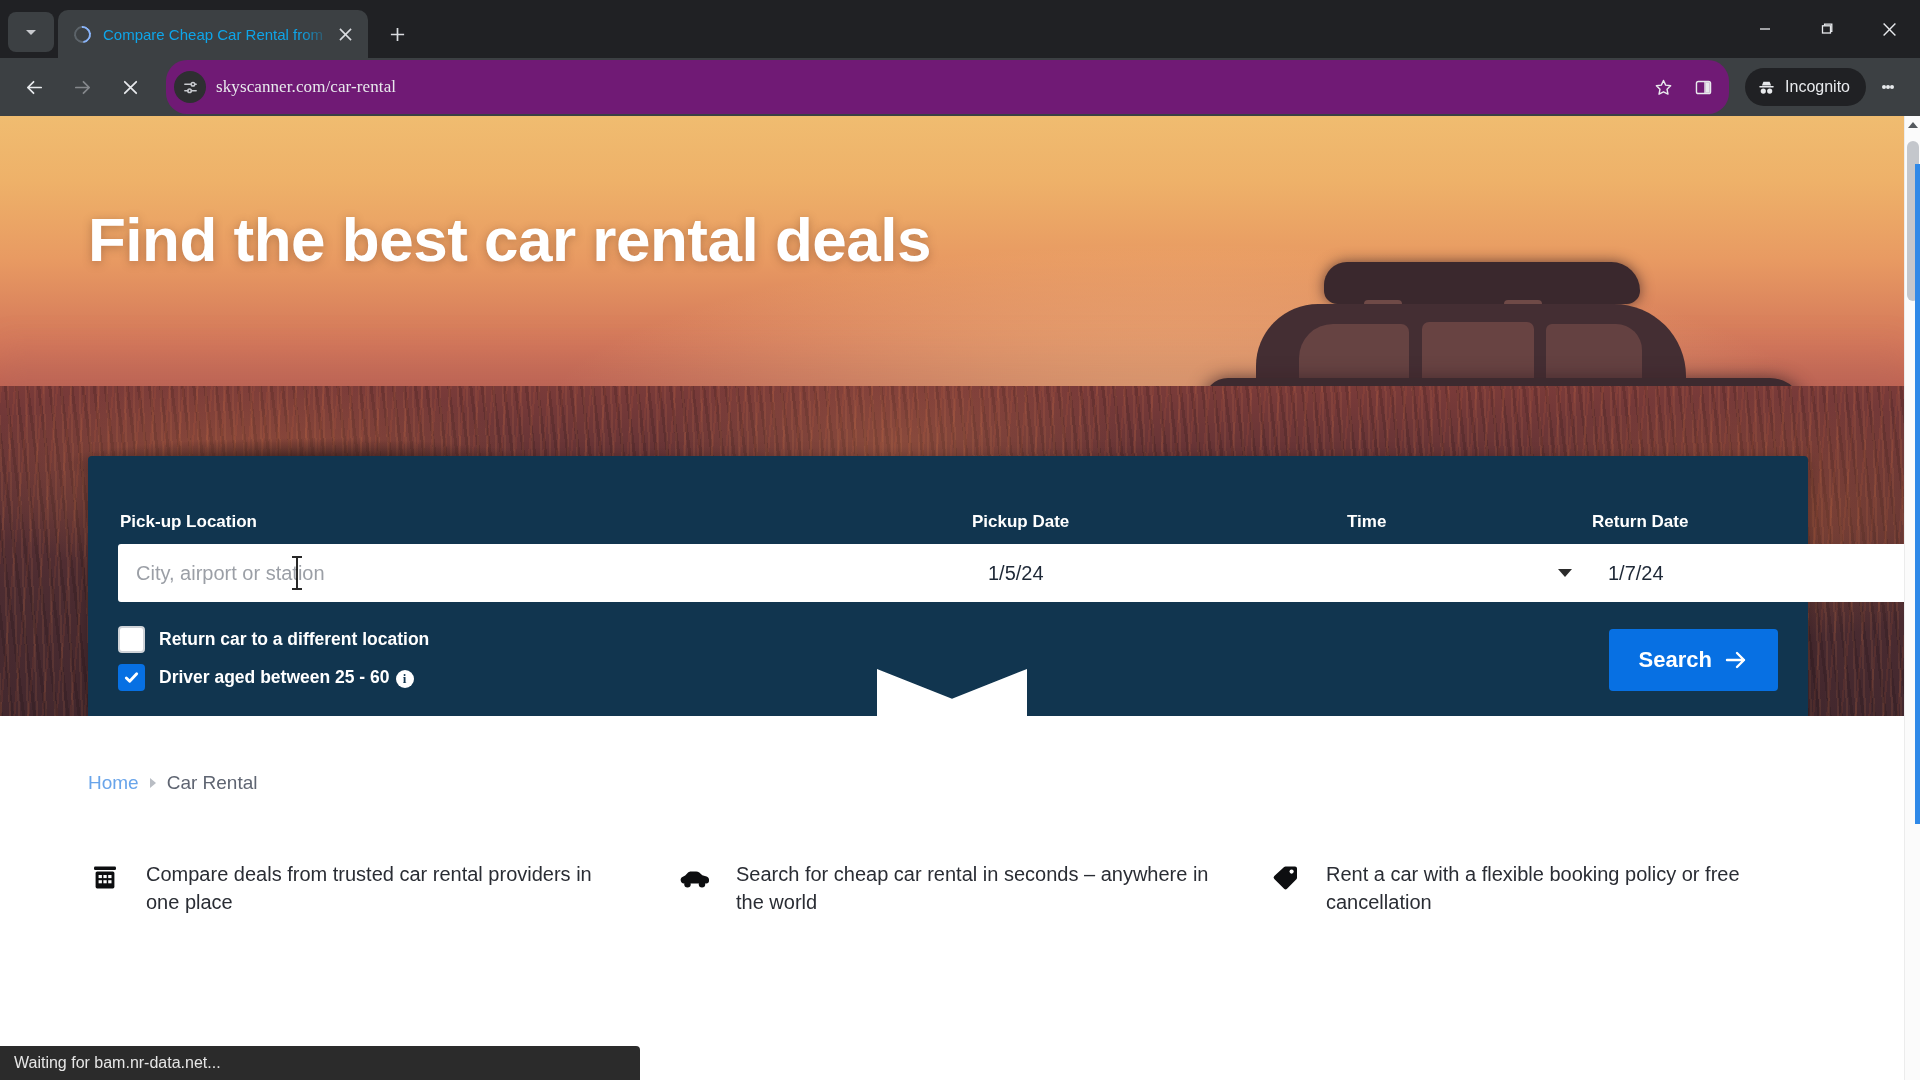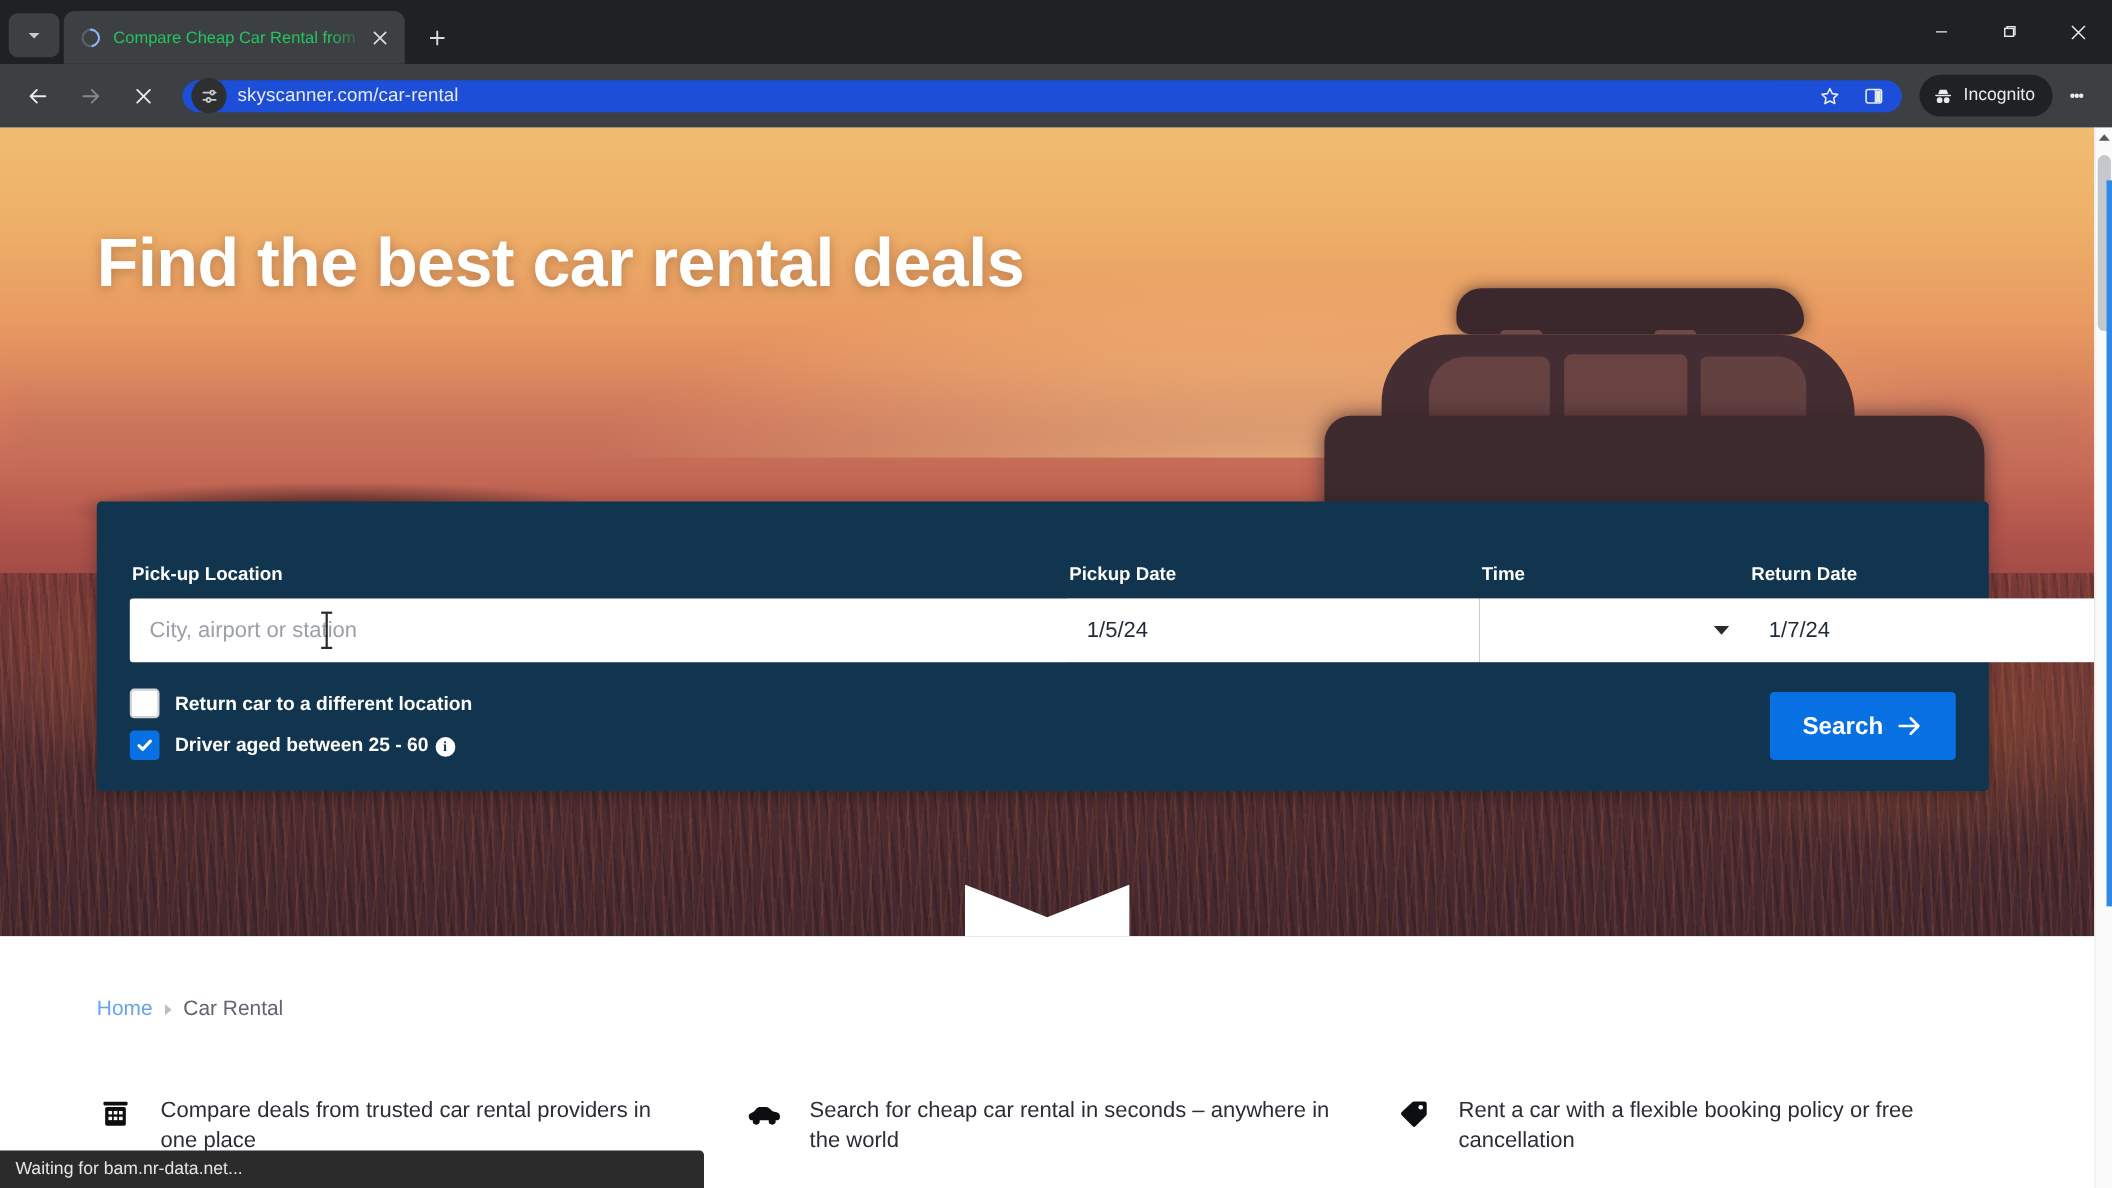--- a/index.html
+++ b/index.html
@@ -32,21 +32,21 @@
   .tab-favicon {
     width:20px; height:20px; flex:none; margin-right:11px;
     display:flex; align-items:center; justify-content:center;
   }
   .spinner {
     width:17px; height:17px; border-radius:50%;
     border:2.4px solid #5c6369; border-top-color:#8ab4f8; border-right-color:#8ab4f8;
     transform:rotate(38deg);
   }
   .tab-title {
-    flex:1; color:#22c55e; font-size:15px; white-space:nowrap; overflow:hidden;
+    flex:1; color:#0ea5e9; font-size:15px; white-space:nowrap; overflow:hidden;
     -webkit-mask-image:linear-gradient(to right,#000 86%,transparent 100%);
     mask-image:linear-gradient(to right,#000 86%,transparent 100%);
   }
   .tab-close {
     width:26px; height:26px; border-radius:50%; flex:none;
     display:flex; align-items:center; justify-content:center;
   }
   .tab-close svg { width:13px; height:13px; stroke:#dadce0; stroke-width:1.7; fill:none; }
   .newtab {
     width:34px; height:34px; border-radius:50%; margin:0 0 7px 12px; flex:none;
@@ -64,23 +64,24 @@
   }
   .navbtn {
     width:44px; height:44px; border-radius:50%; margin-right:4px; flex:none;
     display:flex; align-items:center; justify-content:center;
   }
   .navbtn svg { width:21px; height:21px; stroke:#e8eaed; fill:none; stroke-width:1.8;
                 stroke-linecap:round; stroke-linejoin:round; }
   .navbtn.disabled svg { stroke:#85888c; }
 
   .omnibox {
-    flex:1; height:29px; background:#1d4ed8; border-radius:21px;
+    flex:1; height:54px; background:#701a75; border-radius:21px;
     display:flex; align-items:center; padding:0 8px 0 8px; margin:0 8px 0 10px;
     position:relative;
+    font-family:Liberation Serif, serif;
   }
   .site-chip {
     width:32px; height:32px; border-radius:50%; background:#2e2f31; flex:none;
     display:flex; align-items:center; justify-content:center; margin-right:10px;
   }
   .site-chip svg { width:17px; height:17px; stroke:#c8cace; fill:none; stroke-width:1.6;
                    stroke-linecap:round; }
   .url { color:#e8eaed; font-size:17px; letter-spacing:.1px; flex:1; }
   .omni-right { display:flex; align-items:center; gap:4px; }
   .omni-icon { width:36px; height:36px; border-radius:50%;
@@ -100,21 +101,21 @@
              margin:1.6px 0; }
 
   
   .viewport {
     position:absolute; left:0; top:116px; width:1920px; height:964px;
     background:#fff; overflow:hidden;
   }
 
   
   .hero {
-    position:relative; height:735px; width:1904px; overflow:hidden;
+    position:relative; height:600px; width:1904px; overflow:hidden;
     background:linear-gradient(180deg,
         #f0bc70 0%, #eeb169 11%, #e89a62 24%,
         #d3775a 38%, #b2554c 50%, #8e4040 62%,
         #6e3438 74%, #573036 85%, #4b2c31 100%);
   }
   .sky-glow {
     position:absolute; left:0; top:0; width:100%; height:300px;
     background:radial-gradient(ellipse 900px 260px at 62% 105%, rgba(255,214,140,.75), rgba(255,190,110,0) 72%);
   }
   .horizon-haze{

